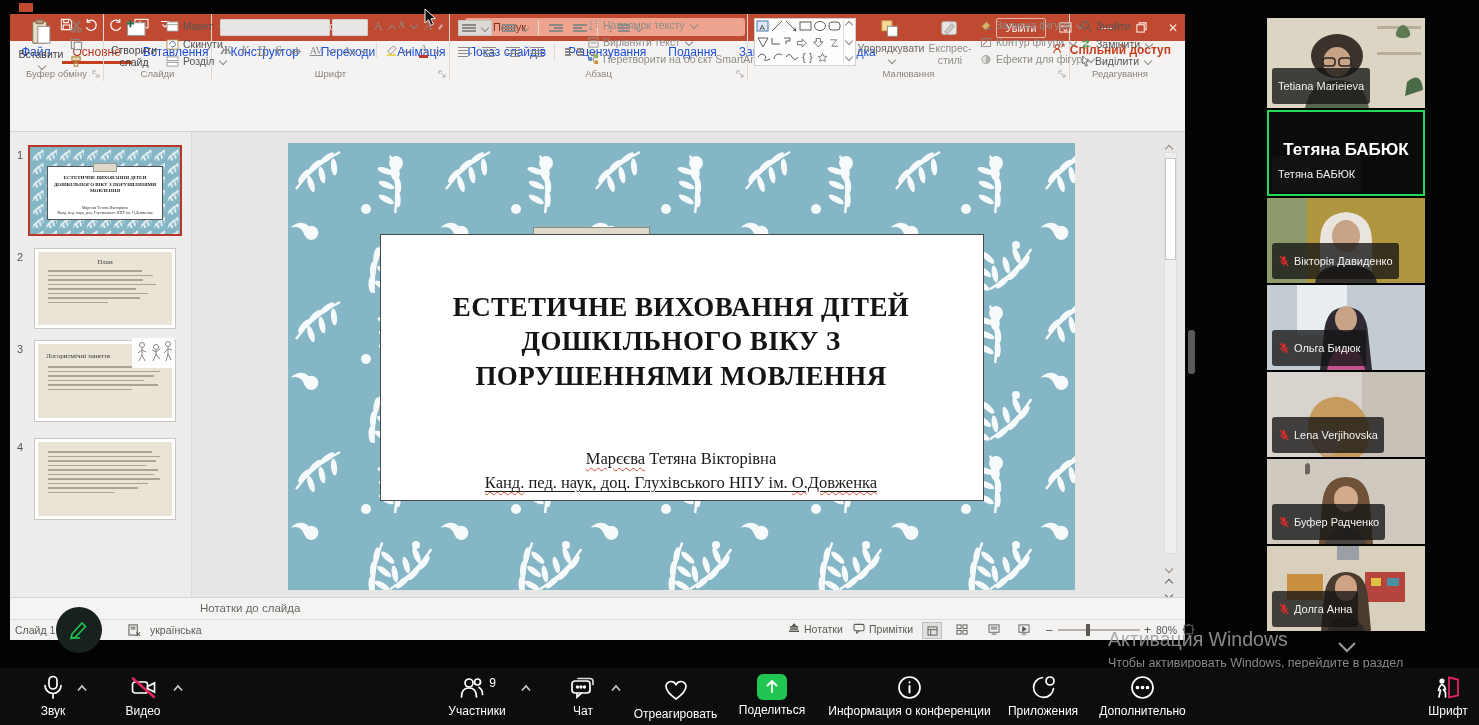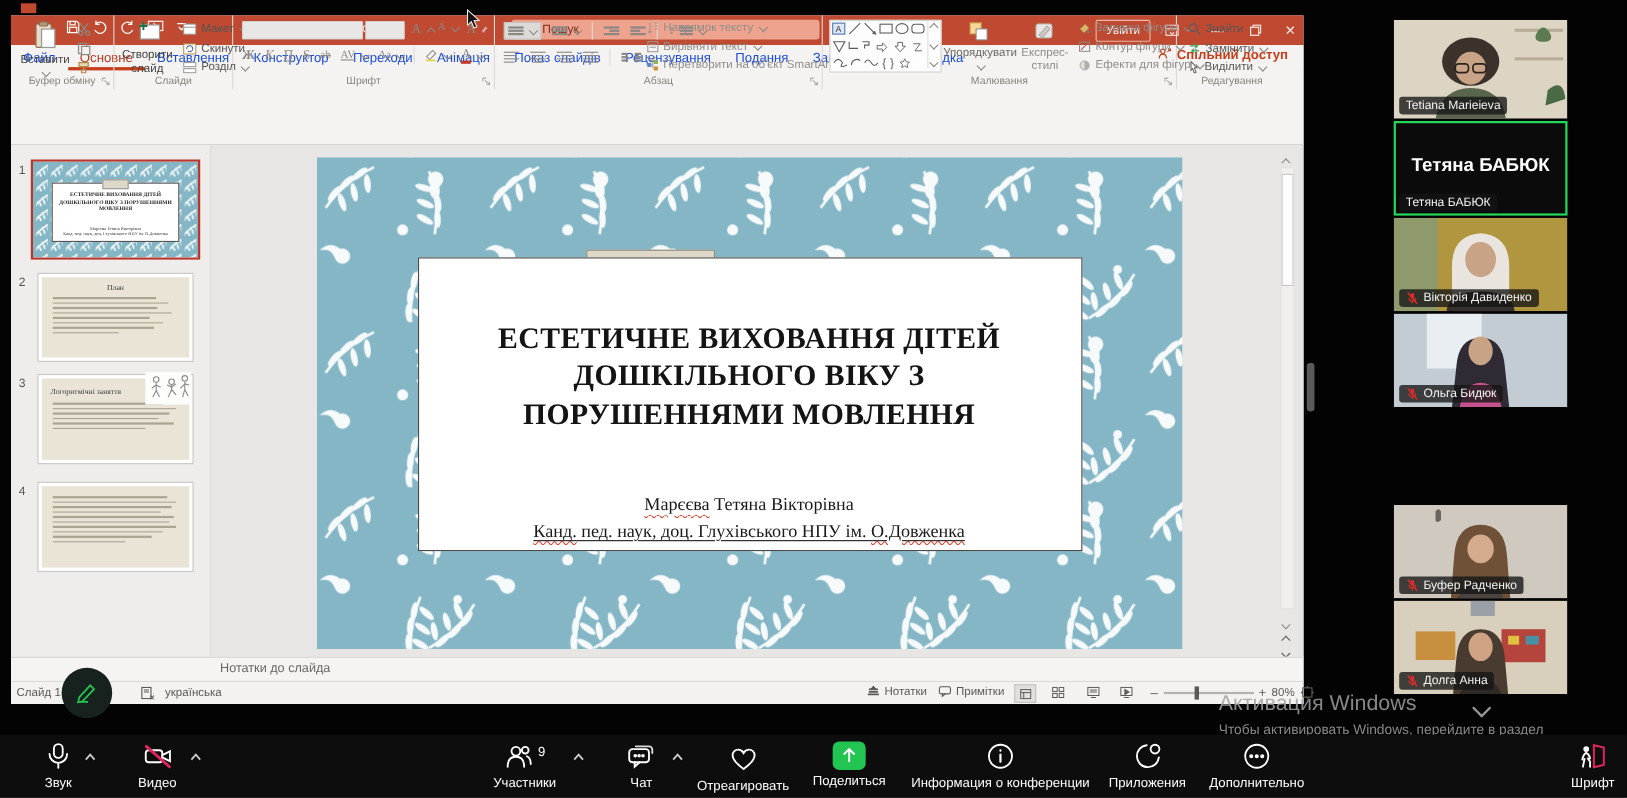--- a/index.html
+++ b/index.html
@@ -59,21 +59,21 @@
   #vscroll .vthumb{position:absolute;left:3px;top:20px;width:9px;height:100px;background:#fdfdfd;border:1px solid #c9c7c5;}
   #notesbar{left:0;top:583px;width:1175px;height:22px;background:#f5f4f3;border-top:1px solid #d6d4d2;box-sizing:border-box;}
   #notesbar span{position:absolute;left:190px;top:4px;font-size:11.5px;color:#6a6865;}
   #statusbar{left:0;top:605px;width:1175px;height:21px;background:#f3f2f1;border-top:1px solid #dcdad8;box-sizing:border-box;font-size:10.5px;color:#5b5956;}
   .sbitem{display:flex;align-items:flex-start;gap:4px;white-space:nowrap;}
   
   #pencil-btn{left:56px;top:607px;width:46px;height:46px;border-radius:50%;background:#17211d;display:flex;align-items:center;justify-content:center;}
   
   .vtile{left:1267px;width:158px;background:#161616;overflow:hidden;}
   .vlabel{position:absolute;left:5px;bottom:4px;background:rgba(20,20,20,.78);border-radius:3px;color:#f2f2f2;
-          font-size:11px;padding:2px 6px;display:flex;align-items:center;gap:4px;white-space:nowrap;}
+          font-size:11px;padding:12px 6px;display:flex;align-items:center;gap:4px;white-space:nowrap;}
   .vtile.active{outline:2.5px solid #23d959;outline-offset:-2px;}
   #bigname{position:absolute;left:0;top:30px;width:158px;text-align:center;color:#fff;font-weight:bold;font-size:17px;}
   
   .wm{color:rgba(160,160,160,.85);}
   #wm1{left:1108px;top:628px;font-size:19.5px;}
   #wm2{left:1108px;top:656px;font-size:12.5px;}
   #wm3{left:1108px;top:673px;font-size:12.5px;}
   
   #ztoolbar{left:0;top:668px;width:1479px;height:57px;background:#0d0d0d;}
   .titem{position:absolute;top:6px;display:flex;flex-direction:column;align-items:center;gap:3px;color:#fff;}
@@ -781,20 +781,36 @@
     <span class="vlabel">
       <svg width="12" height="12" viewBox="0 0 14 14">
           <rect x="5.2" y="1.5" width="3.6" height="6.5" rx="1.8" fill="#e02b2b"></rect>
           <path d="M3.5 6.5 a3.5 3.5 0 0 0 7 0 M7 10 v2.5" stroke="#e02b2b" fill="none" stroke-width="1.3"></path>
           <path d="M2 1 L12 13" stroke="#e02b2b" stroke-width="1.5"></path>
         </svg>
       <span>Ольга Бидюк</span>
       </span>
   </div>
 
+  <div class="vtile abs" style="top:372px;height:85px;">
+    <svg width="158" height="85" viewBox="0 0 158 85" preserveAspectRatio="none">
+        <rect width="158" height="85" fill="#d8d4cd"></rect>
+        <rect x="95" y="0" width="63" height="85" fill="#c6c0b6"></rect>
+        <ellipse cx="72" cy="58" rx="30" ry="34" transform="rotate(-28 72 58)" fill="#c79a5e"></ellipse>
+        <ellipse cx="60" cy="70" rx="12" ry="14" transform="rotate(-20 60 70)" fill="#caa68a"></ellipse>
+      </svg>
+    <span class="vlabel">
+      <svg width="12" height="12" viewBox="0 0 14 14">
+          <rect x="5.2" y="1.5" width="3.6" height="6.5" rx="1.8" fill="#e02b2b"></rect>
+          <path d="M3.5 6.5 a3.5 3.5 0 0 0 7 0 M7 10 v2.5" stroke="#e02b2b" fill="none" stroke-width="1.3"></path>
+          <path d="M2 1 L12 13" stroke="#e02b2b" stroke-width="1.5"></path>
+        </svg>
+      <span>Lena Verjihovska</span>
+      </span>
+  </div>
 
   <div class="vtile abs" style="top:459px;height:85px;">
     <svg width="158" height="85" viewBox="0 0 158 85" preserveAspectRatio="none">
         <rect width="158" height="85" fill="#cfc9c0"></rect>
         <path d="M38 6 q3 -4 5 0 v8 q-4 3 -5 0z" fill="#6a655e"></path>
         <path d="M79 18 q-22 0 -24 28 l-3 39 h54 l-3 -39 q-2 -28 -24 -28z" fill="#6e5136"></path>
         <ellipse cx="79" cy="40" rx="12" ry="13" fill="#d4ab8c"></ellipse>
         <path d="M58 85 q6 -16 21 -16 t21 16z" fill="#4a4540"></path>
       </svg>
     <span class="vlabel">

